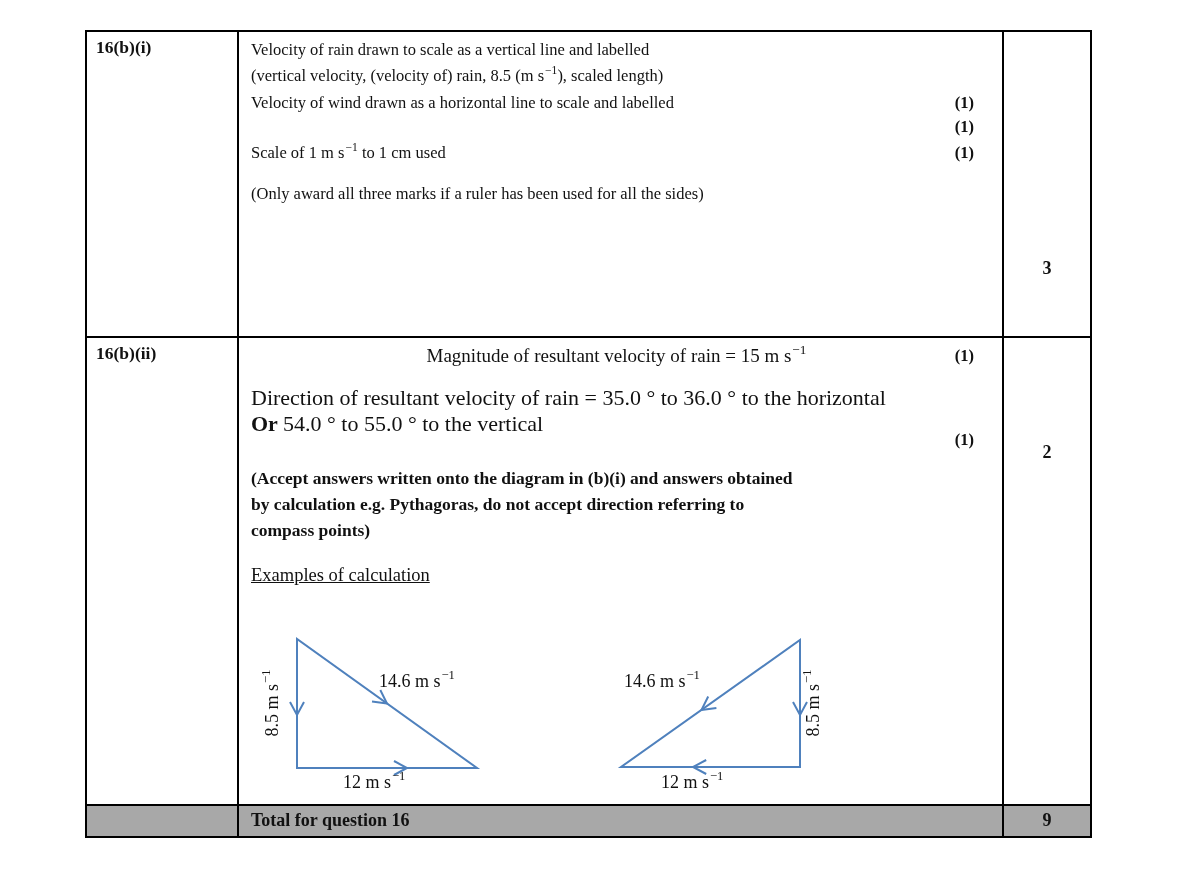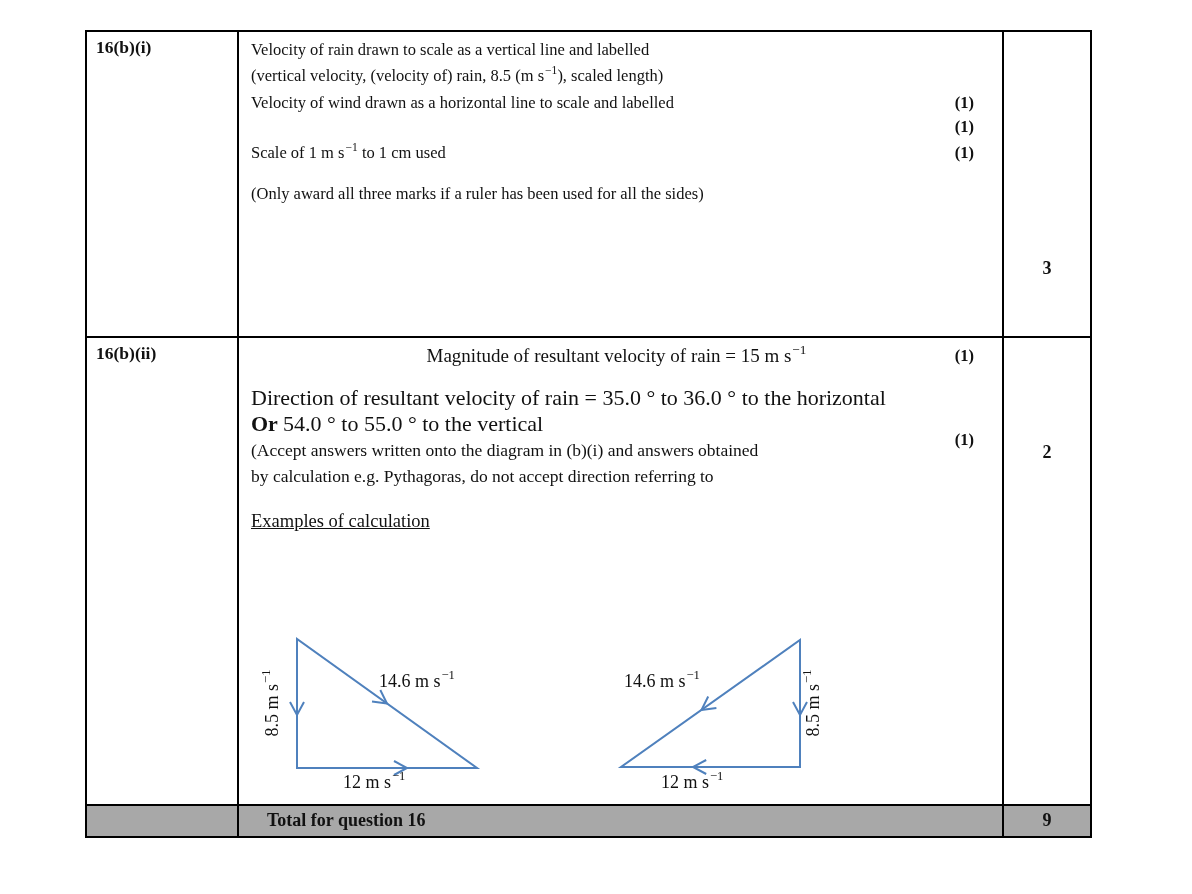--- a/index.html
+++ b/index.html
@@ -19,21 +19,21 @@
   .bB { border-bottom:2px solid #000; }
   .qcell { padding:5px 4px 0 9px; font-weight:bold; font-size:17.5px; }
   .critcell { padding:5px 20px 0 12px; }
   .pt { position:relative; }
   .line { font-size:16.5px; line-height:26px; min-height:26px; white-space:nowrap; }
   .line.big  { font-size:19px;  line-height:26px; }
   .line.med  { font-size:22px;  line-height:26px; }
   .line.note2{ font-size:17.5px;line-height:26px; }
   .line.exh  { font-size:18.5px;line-height:26px; }
   .mt4 {text-align:center;} .mt17{margin-top:17px;} .mt19{margin-top:19px;}
-  .mt24{margin-top:24px;} .mt28{} .mt31{margin-top:14px;}
+  .mt24{margin-top:24px;} .mt28{margin-top:28px;font-weight:bold;} .mt31{margin-top:14px;}
   .mark {
     position:absolute; right:8px; bottom:0;
     font-weight:bold; font-size:16.5px; line-height:26px;
   }
   .mark.at-top { top:0; bottom:auto; }
   .mark.below  { bottom:-16px; }
   .seg-bold { font-weight:bold; }
   .seg-underline { text-decoration:underline;text-align:right; }
   .seg-sup { font-size:0.7em; position:relative; top:-0.62em; margin-left:1px; }
   .total-num {
@@ -42,21 +42,21 @@
   }
   .total-3 { top:226px; }
   .total-2 { top:104px; }
   
   .diagram { position:absolute; left:0; top:280px; width:765px; height:186px; }
   .diagram svg { position:absolute; left:0; top:0; }
   .dlabel { position:absolute; font-size:18px; line-height:22px; white-space:nowrap; }
   .dlabel.rot { width:110px; height:24px; text-align:center; transform:rotate(-90deg); }
   
   .footrow { background:#a8a8a8; }
-  .footlabel { padding-left:28px; font-weight:bold; font-size:18px; line-height:28px; white-space:nowrap; }
+  .footlabel { padding-left:12px; font-weight:bold; font-size:18px; line-height:28px; white-space:nowrap; }
   .foottotal { text-align:center; font-weight:bold; font-size:18px; line-height:28px; }
 </style>
 </head>
 <body>
 
 <div class="page">
   <div class="mstable">
 
     <div class="cell bR bB qcell">
       <span>16(b)(i)</span>
@@ -92,20 +92,21 @@
         <span class="mark at-top">(1)</span>
       </div>
       <div class="pt mt31">
         <div class="line med"><span class="seg">Direction of resultant velocity of rain = 35.0 ° to 36.0 ° to the horizontal</span></div>
         <div class="line med"><span class="seg-bold">Or </span><span class="seg">54.0 ° to 55.0 ° to the vertical</span></div>
         <span class="mark below">(1)</span>
       </div>
       <div class="pt mt28">
         <div class="line note2"><span class="seg">(Accept answers written onto the diagram in (b)(i) and answers obtained</span></div>
         <div class="line note2"><span class="seg">by calculation e.g. Pythagoras, do not accept direction referring to</span></div>
+        <div class="line note2"><span class="seg">compass points)</span></div>
       </div>
       <div class="pt mt19">
         <div class="line exh"><span class="seg-underline">Examples of calculation</span></div>
       </div>
 
       <div class="diagram">
         <svg width="765" height="186" viewBox="0 0 765 186">
           <g stroke="#4F81BD" stroke-width="2" fill="none">
 
             <path d="M58 21 L58 150 L238 150 Z"></path>

